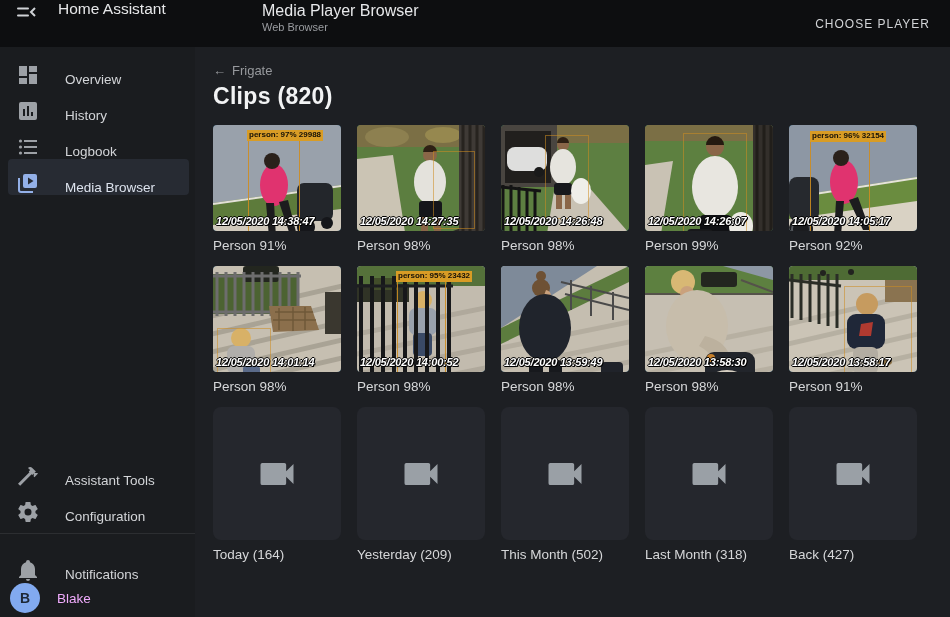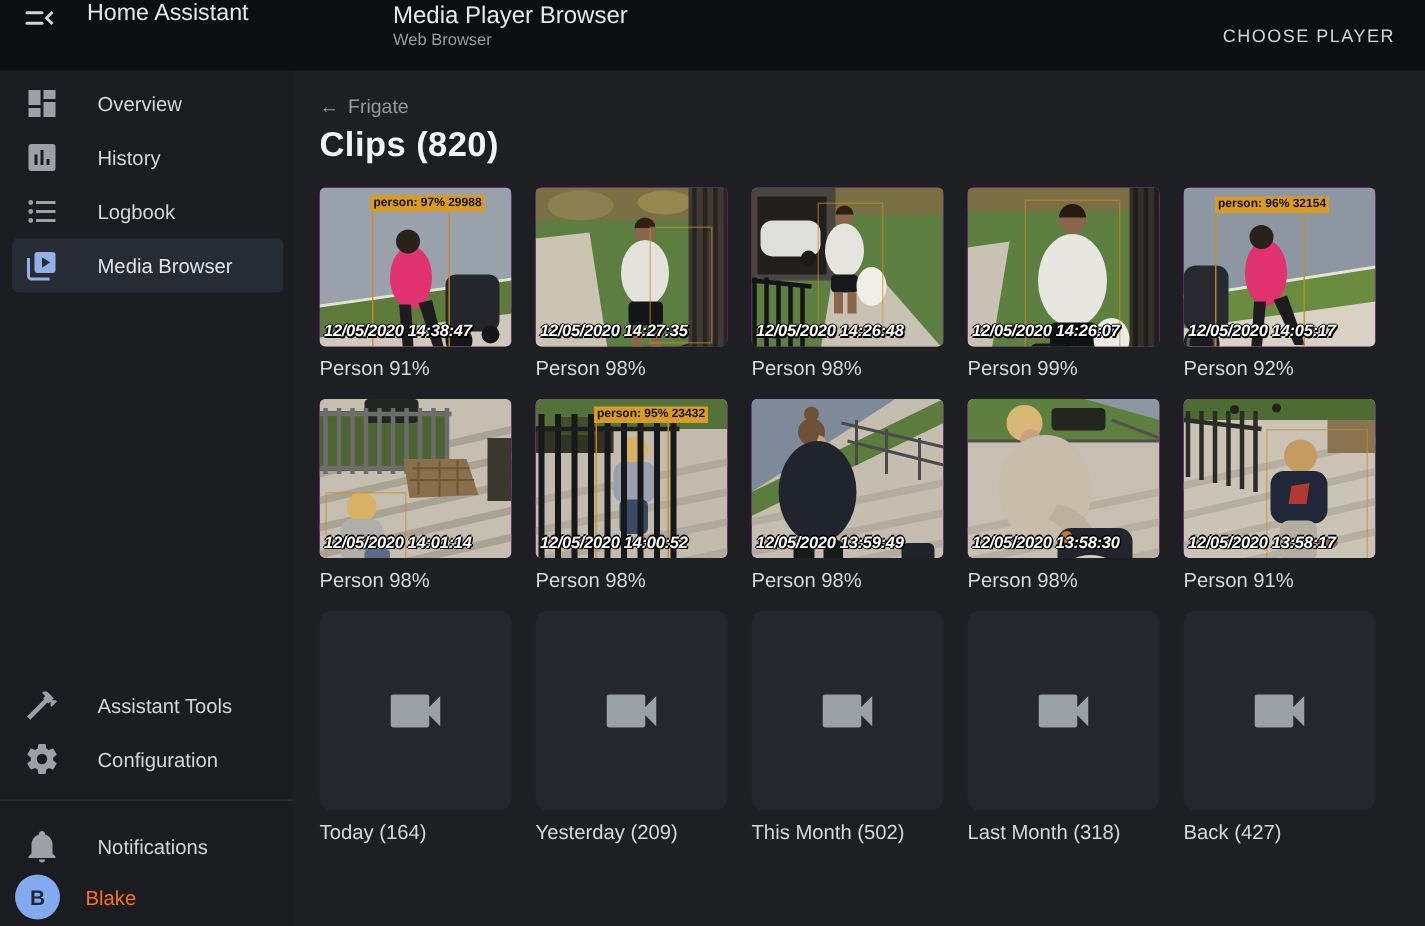--- a/index.html
+++ b/index.html
@@ -12,41 +12,41 @@
   .appbar{position:absolute;top:0;left:0;width:950px;height:47px;background:#0d0e10;z-index:5;display:flex;align-items:flex-start}
   .menu-btn{width:24px;height:24px;margin-left:14px;color:#cfd2d6;cursor:pointer;flex:none}
   .app-title{margin-left:20px;font-size:15.5px;color:#e6e7e9;width:130px}
   .hdr-titles{position:absolute;left:262px;top:1px;line-height:1.2}
   .hdr-title{font-size:16px;color:#e7e8ea}
   .hdr-sub{font-size:11px;color:#9a9ca0;margin-top:1px}
   .choose-player{position:absolute;right:14px;top:13px;font-size:12px;font-weight:normal;
     letter-spacing:1px;color:#d2d4d7;cursor:pointer;padding:4px 6px;border-radius:3px}
   
   .sidebar{position:absolute;top:47px;left:0;width:195px;height:570px;background:#1a1c1f}
-  .side-item{height:36px;display:flex;align-items:center;cursor:pointer;border-radius:4px;margin:0 6px 0 8px}
+  .side-item{height:36px;display:flex;align-items:flex-end;cursor:pointer;border-radius:4px;margin:0 6px 0 8px}
   .side-item .ic{width:24px;height:24px;margin-left:8px;color:#9da1a6;flex:none}
   .side-item .lbl{margin-left:25px;font-size:13.5px;font-weight:500;color:#d3d5d8;white-space:nowrap}
   .side-item.selected{background:#272b33}
   .side-item.selected .ic{color:#93b0e8}
   .side-item.selected .lbl{color:#dde3ee}
   .nav-top{position:absolute;top:4px;left:0;right:0}
   .nav-bottom{position:absolute;top:405px;left:0;right:0}
   .side-divider{position:absolute;top:486px;left:0;right:0;height:1px;background:#2c2e31}
   .notif{position:absolute;top:499px;left:0;right:0}
   .profile{position:absolute;top:533px;left:0;right:0;height:36px;display:flex;align-items:center;cursor:pointer}
   .avatar{width:30px;height:30px;border-radius:50%;background:#82aaf0;color:#1d2836;
     font-size:14px;font-weight:bold;display:flex;align-items:center;justify-content:center;margin-left:10px;flex:none}
-  .profile .lbl{margin-left:17px;font-size:13.5px;font-weight:500;color:#f97316}
+  .profile .lbl{margin-left:17px;font-size:13.5px;font-weight:500;color:#f0abfc}
   
   .main{position:absolute;top:47px;left:195px;width:755px;height:570px;background:#1d1f23;overflow:hidden}
   .breadcrumb{position:absolute;top:16px;left:18px;font-size:13px;color:#97999d;cursor:pointer;display:flex;align-items:center;gap:6px}
   .page-title{position:absolute;top:36px;left:18px;font-size:23px;font-weight:700;color:#f2f3f4;letter-spacing:.3px}
   .grid{position:absolute;top:78px;left:18px;display:grid;grid-template-columns:repeat(5,128px);column-gap:16px;row-gap:13px}
   .cell{width:128px;cursor:pointer}
-  .thumb{width:128px;height:106px;border-radius:4px;position:relative;overflow:hidden;background:#a21caf}
+  .thumb{width:128px;height:106px;border-radius:4px;position:relative;overflow:hidden;background:#0c4a6e}
   .thumb svg{position:absolute;inset:0;display:block}
   .ts{position:absolute;left:3px;bottom:4px;font-size:11px;font-weight:bold;font-style:italic;color:#fff;white-space:nowrap;
     text-shadow:-1px 0 0 #000,1px 0 0 #000,0 -1px 0 #000,0 1px 0 #000,1px 1px 0 #000;letter-spacing:-0.2px}
   .det{position:absolute;background:#d89c25;color:#151108;font-size:8px;font-weight:bold;
     padding:1px 2px;white-space:nowrap;line-height:1.1}
   .bbox{position:absolute;border:1.5px solid rgba(205,140,32,.9)}
   .bbox.faint{border-color:rgba(205,140,32,.55)}
   .caption{margin-top:7px;font-size:13.5px;color:#d6d7d9}
   .folder-tile{width:128px;height:133px;border-radius:8px;background:#25272d;display:flex;align-items:center;justify-content:center}
   .folder-tile .cam{width:44px;height:44px;color:#9aa0a6}

